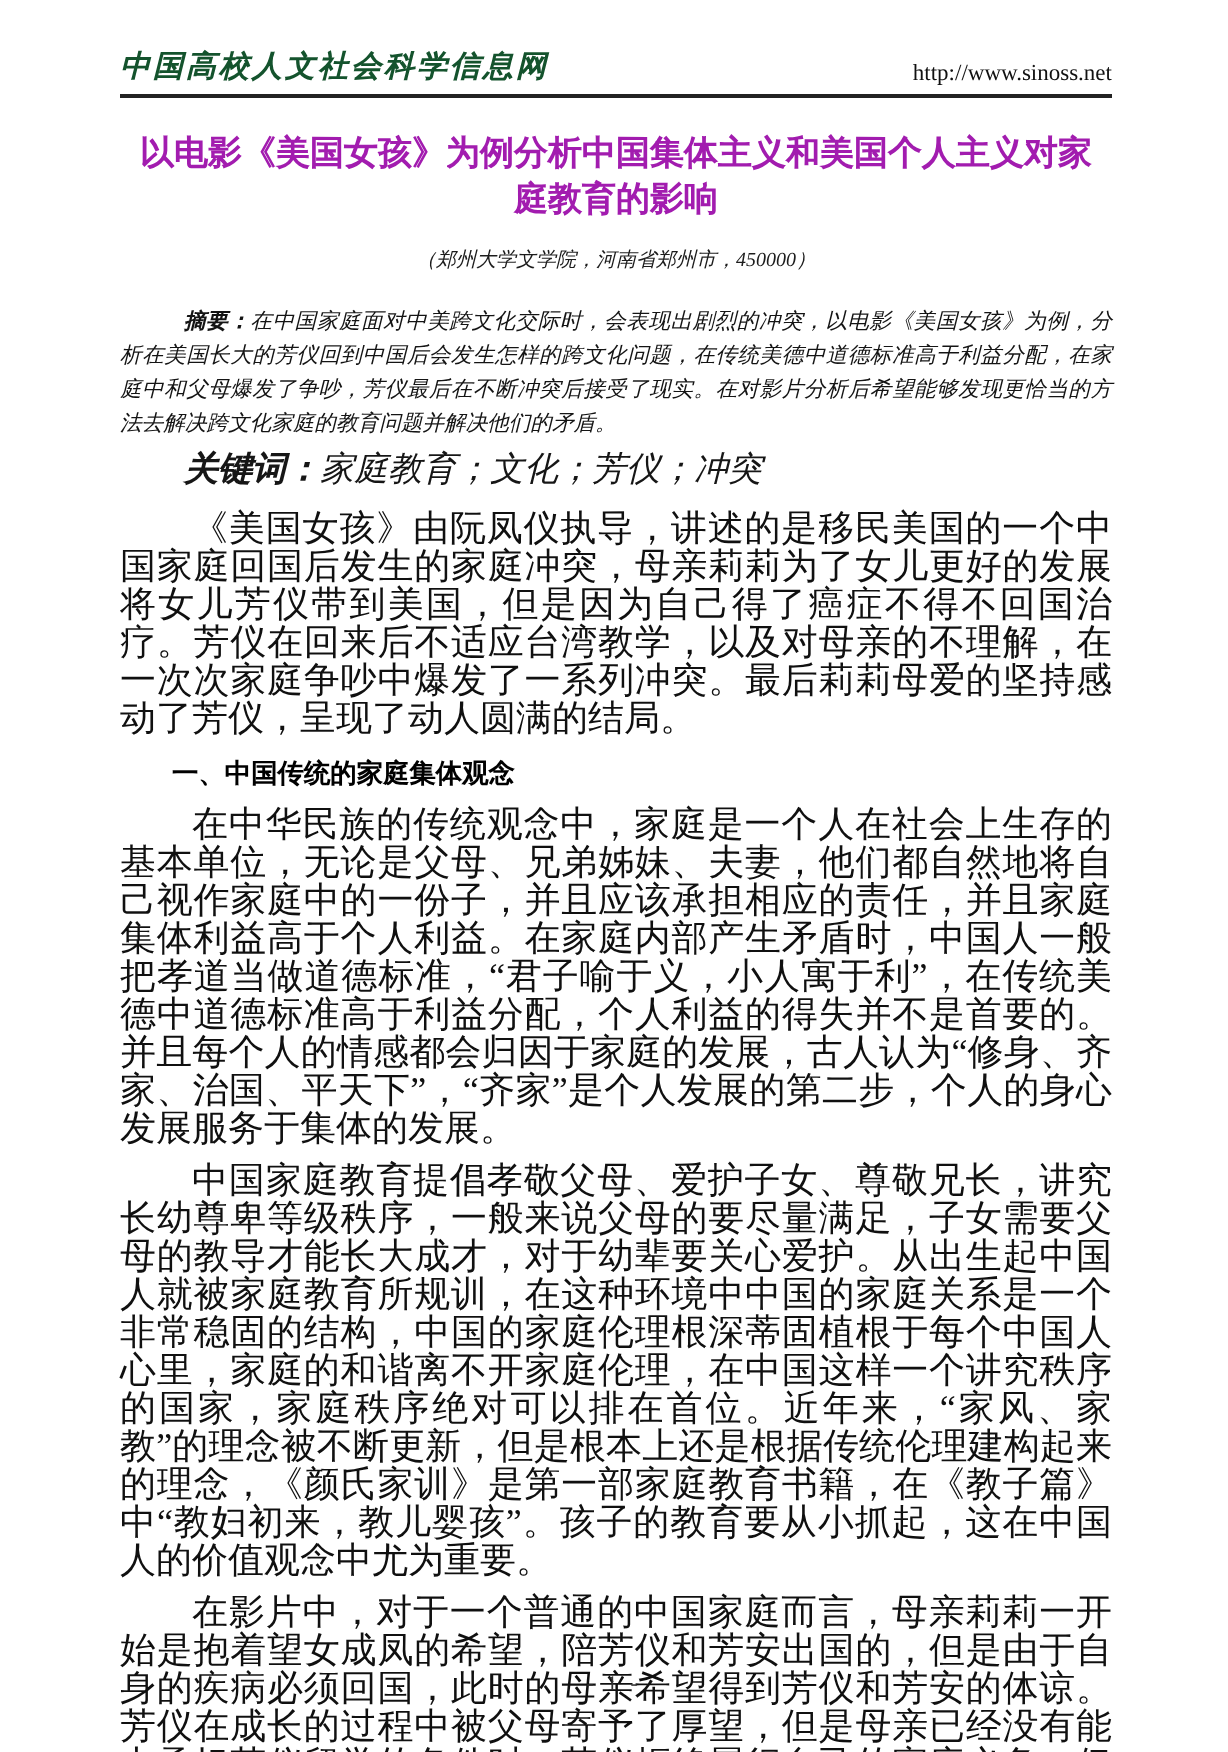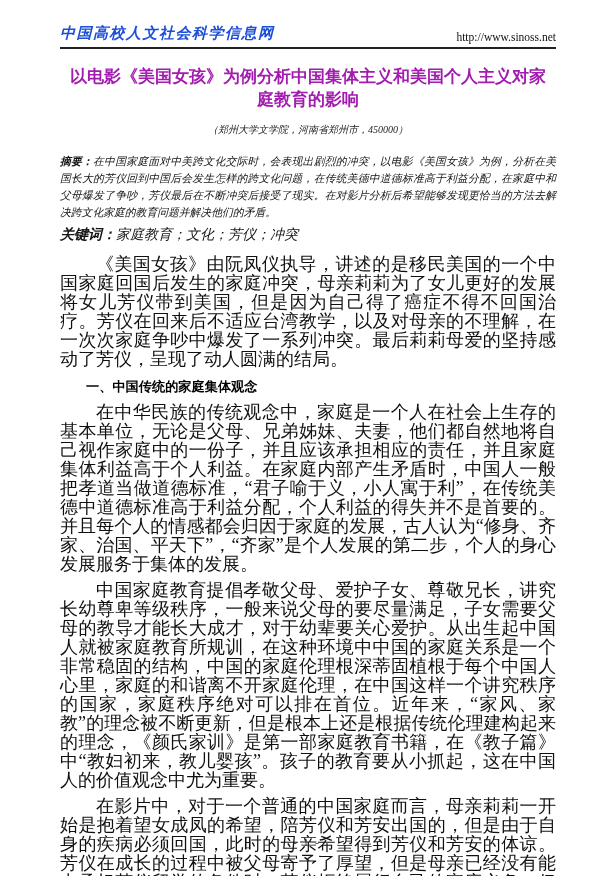--- a/index.html
+++ b/index.html
@@ -17,21 +17,21 @@
   
   .page-header {
     display:flex; justify-content:space-between; align-items:flex-end;
     border-bottom:2px solid #222;
     padding-bottom:4px;
   }
   .site-name {
     font-family:"Liberation Serif", serif;
     font-style:italic; font-weight:bold;
     font-size:15px; letter-spacing:1.5px;
-    color:#1d4ed8;
+    color:#14532d;
   }
   .site-url {
     font-family:Liberation Serif, serif;
     font-size:11.5px; color:#111;
     text-decoration:none;
   }
   
   .paper-title {
     font-family:"Liberation Sans", sans-serif;
     font-weight:700; font-size:17px; line-height:23px;
@@ -42,22 +42,22 @@
   .affiliation {
     text-align:center; font-size:10px; font-style:italic;
     margin-top:12px; color:#1c1c1c;
   }
   
   .abstract {
     margin-top:16px;
     font-size:10.8px; line-height:17px;
     text-align:justify; font-style:italic; color:#141414;
   }
-  .meta-label { font-weight:bold; font-style:italic; }
-  .keywords { margin-top:6px; font-size:14px; line-height:15px; font-style:italic; }
+  .meta-label { font-weight:bold; font-style:italic;margin-left:32px; }
+  .keywords { margin-top:6px; font-size:17px; line-height:15px; font-style:italic; }
   .classification { margin-top:8px; font-size:10.8px; line-height:15px; font-weight:bold; font-style:italic; }
   .clc-pair { margin-right:46px; }
   
   .body-text { margin-top:13px; }
   .body-text p {
     font-size:18px; line-height:19px;
     text-align:justify; text-indent:2em;
     margin:7px 0 0; color:#101010;
   }
   .section-heading {

